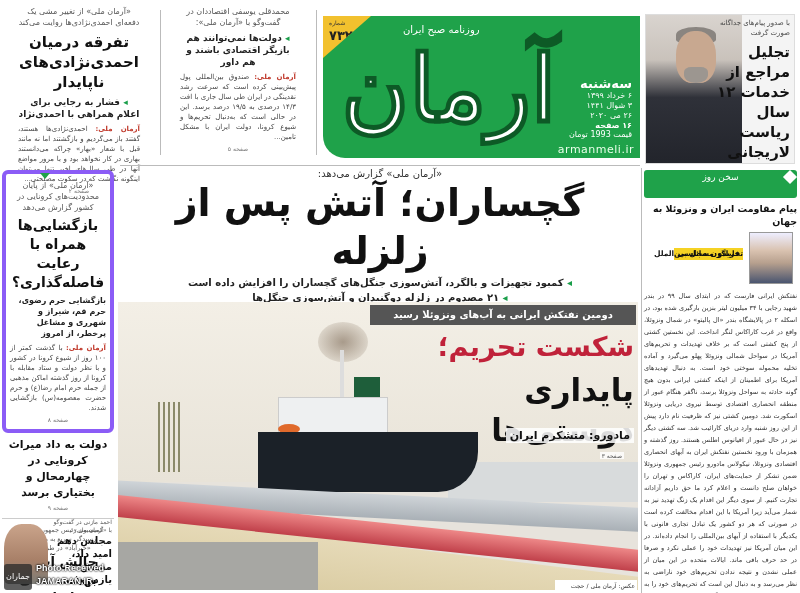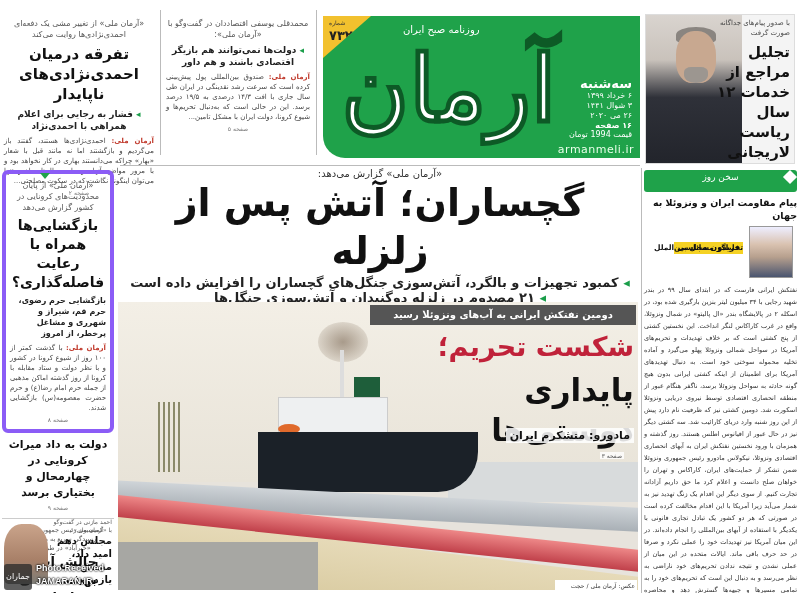--- a/index.html
+++ b/index.html
@@ -2,21 +2,21 @@
 <html><head>
 <meta charset="utf-8">
 <style>
   * { box-sizing: border-box; margin: 0; padding: 0; }
   html, body { width: 800px; height: 593px; overflow: hidden; background: #fff; }
   body { font-family: "DejaVu Sans", sans-serif; color: #111; position: relative; direction: rtl; }
   .rule-v { position: absolute; width: 1px; background: #bbb; }
   .rule-h { position: absolute; height: 1px; background: #bbb; }
 
   
-  .top-story { position: absolute; top: 18px; text-align: center; padding: 0 4px; }
+  .top-story { position: absolute; top: 6px; text-align: center; padding: 0 18px; }
   .kicker { font-size: 8px; color: #555; line-height: 11px; }
   .headline-m { font-size: 15px; font-weight: bold; line-height: 20px; margin-top: 4px; }
   .sub-m { font-size: 9px; font-weight: bold; line-height: 12px; margin-top: 4px; color: #222; }
   .body-s { font-size: 7px; line-height: 10px; color: #444; text-align: justify; margin-top: 4px; }
   .lead { color: #c0392b; font-weight: bold; }
   .page-ref { font-size: 6px; color: #777; margin-top: 3px; }
   .bullet { color: #1a9e4a; }
 
   
   .masthead { position: absolute; left: 323px; top: 16px; width: 317px; height: 142px; background: #1fa24a; border-radius: 0 0 0 22px; overflow: hidden; }
@@ -38,21 +38,21 @@
   .larijani .photo .hair { position: absolute; left: 30px; top: 12px; width: 40px; height: 16px; background: #8a8580; border-radius: 50% 50% 20% 20%; }
   .larijani .photo .beard { position: absolute; left: 38px; top: 52px; width: 24px; height: 16px; background: #9c9690; border-radius: 30% 30% 50% 50%; }
   .larijani .text { position: absolute; right: 4px; top: 3px; width: 82px; text-align: right; }
   .larijani .kick { font-size: 7px; color: #444; line-height: 10px; }
   .larijani .hl { font-size: 15px; font-weight: bold; line-height: 20px; margin-top: 4px; }
 
   
   .main-hl { position: absolute; left: 122px; top: 168px; width: 516px; text-align: center; }
   .main-hl .kicker2 { font-size: 10px; color: #333; }
   .main-hl .big { font-size: 38px; font-weight: bold; line-height: 48px; letter-spacing: -1px; }
-  .main-hl .sub { font-size: 13px; font-weight: bold; line-height: 15px; color: #222; }
+  .main-hl .sub { font-size: 10px; font-weight: bold; line-height: 15px; color: #222; }
 
   
   .photo-main { position: absolute; left: 118px; top: 302px; width: 520px; height: 288px; overflow: hidden; background: #e7e3dc; }
   .sky { position: absolute; left: 0; top: 0; width: 100%; height: 180px; background: linear-gradient(180deg, #f3efe6, #e8e3d8); }
   .smoke { position: absolute; left: 200px; top: 20px; width: 50px; height: 40px; background: radial-gradient(ellipse at center, rgba(120,100,80,0.6), rgba(120,100,80,0)); border-radius: 50%; }
   .water { position: absolute; left: 330px; top: 160px; width: 190px; height: 40px; background: #d8dbdc; }
   .ship-hull { position: absolute; left: 140px; top: 130px; width: 220px; height: 60px; background: #1b2128; border-radius: 0 0 40px 0; }
   .ship-super { position: absolute; left: 160px; top: 95px; width: 110px; height: 40px; background: #eef0f1; border: 1px solid #ccc; }
   .ship-funnel { position: absolute; left: 236px; top: 75px; width: 26px; height: 30px; background: #1e5e3a; }
   .ship-mast { position: absolute; left: 222px; top: 48px; width: 4px; height: 50px; background: #ddd; }
@@ -84,21 +84,21 @@
   .interview .face2 { position: absolute; left: 2px; top: 6px; width: 44px; height: 60px; background: linear-gradient(180deg, #caa48b, #a88068 60%, #7d7d78); border-radius: 40% 40% 10% 10%; }
   .interview .itext { position: absolute; right: 2px; top: 0; width: 62px; text-align: right; }
   .interview .ikick { font-size: 6px; color: #555; line-height: 8px; }
   .interview .ihl { font-size: 10px; font-weight: bold; line-height: 13px; }
   .watermark { position: absolute; left: 2px; top: 560px; width: 112px; height: 33px; direction: ltr; }
   .watermark .wm-logo { position: absolute; left: 2px; top: 4px; width: 28px; height: 26px; background: rgba(40,40,40,0.75); border-radius: 3px; color: #fff; font-size: 8px; text-align: center; line-height: 26px; }
   .watermark .wm-text { position: absolute; left: 34px; top: 2px; font-size: 9px; font-weight: bold; color: #fff; text-shadow: 0 0 2px #000, 0 0 2px #000; line-height: 13px; font-family: "Liberation Sans", sans-serif; }
 
   
   .opinion { position: absolute; left: 644px; top: 170px; width: 153px; height: 423px; }
-  .opinion .label-bar { height: 22px; background: #1fa24a; border-radius: 3px; color: #fff; font-size: 9px; text-align: center; line-height: 14px; position: relative; }
+  .opinion .label-bar { height: 28px; background: #1fa24a; border-radius: 3px; color: #fff; font-size: 9px; text-align: center; line-height: 14px; position: relative; }
   .opinion .diamond { position: absolute; right: 2px; top: 2px; width: 10px; height: 10px; background: #fff; transform: rotate(45deg); }
   .opinion .otitle { font-size: 9.5px; font-weight: bold; text-align: right; margin-top: 4px; line-height: 13px; }
   .opinion .author-row { position: relative; height: 54px; margin-top: 4px; }
   .opinion .author-photo { position: absolute; right: 4px; top: 0; width: 44px; height: 52px; border: 1px solid #999; background: linear-gradient(180deg, #eef 0%, #d9c2b0 35%, #b7a08e 60%, #4a5570 100%); }
   .opinion .author-name { position: absolute; right: 54px; top: 16px; background: #f5d224; font-size: 8px; font-weight: bold; padding: 0 3px; line-height: 12px; }
   .opinion .author-role { position: absolute; right: 54px; top: 16px; font-size: 7.5px; font-weight: bold; line-height: 11px; }
   .opinion .obody { font-size: 6.5px; line-height: 12px; color: #333; text-align: justify; margin-top: 4px; }
 </style>
 </head>
 <body>
@@ -126,21 +126,21 @@
     <span class="issue-no">۷۳۲</span>
   </div>
   <div class="tagline">روزنامه صبح ایران</div>
   <div class="logo">آرمان ملی</div>
   <div class="date-block">
     <div class="day">سه‌شنبه</div>
     <div class="d">۶ خرداد ۱۳۹۹</div>
     <div class="d">۳ شوال ۱۴۴۱</div>
     <div class="d">۲۶ می ۲۰۲۰</div>
     <div class="pages">۱۶ صفحه</div>
-    <div class="d">قیمت 1994 تومان</div>
+    <div class="d">قیمت 1993 تومان</div>
   </div>
   <div class="site">armanmeli.ir</div>
 </div>
 
 <div class="larijani">
   <div class="photo">
     <div class="hair"></div>
     <div class="face"></div>
     <div class="beard"></div>
   </div>

